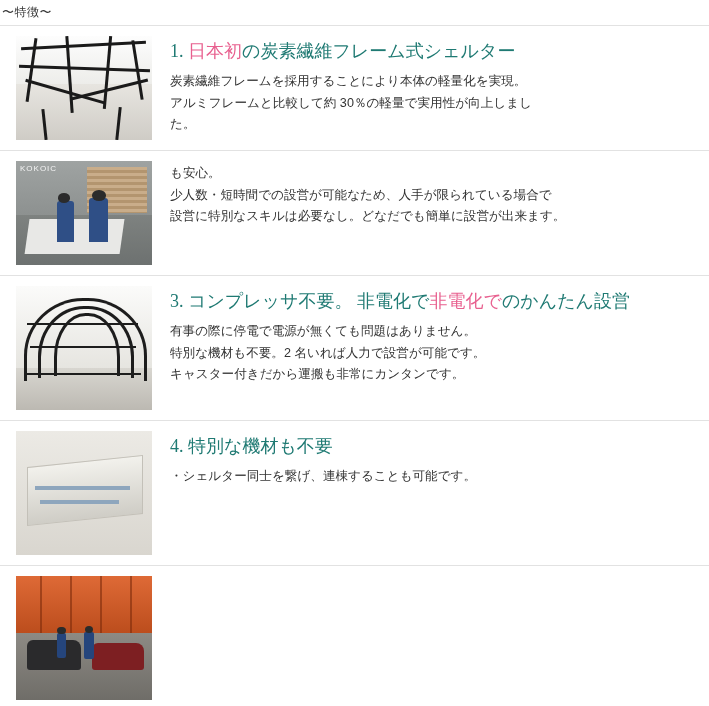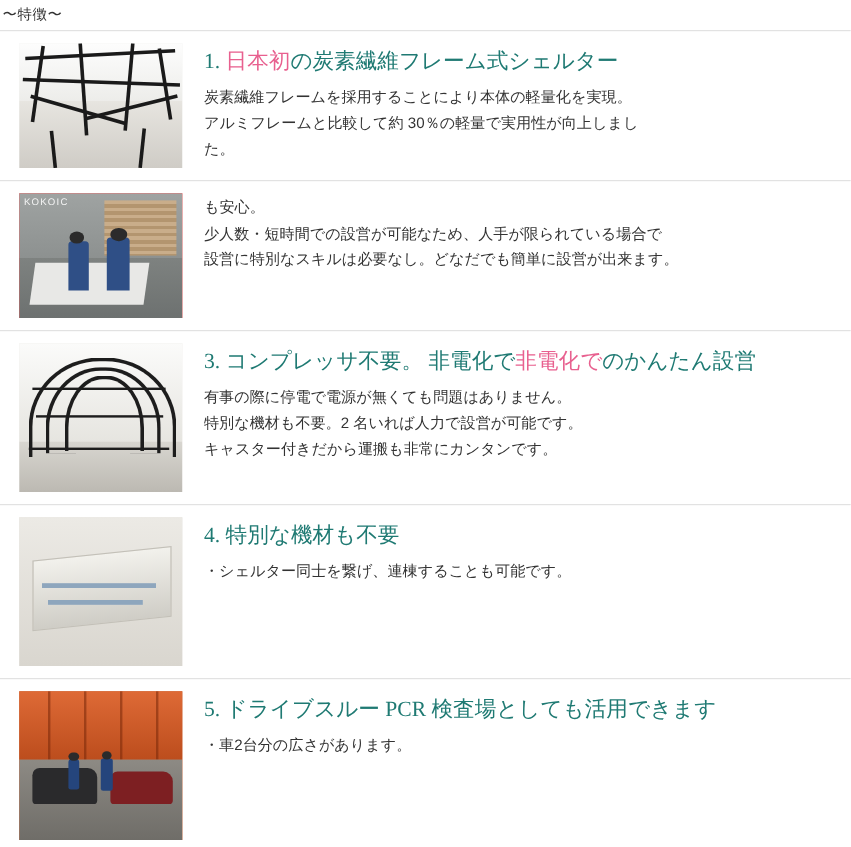--- a/index.html
+++ b/index.html
@@ -305,24 +305,15 @@
       <div class="rib" style="left:62%;"></div>
       <div class="rib" style="left:84%;"></div>
       <div class="ground"></div>
       <div class="car carA" style="left:8%;top:52%;width:40%;height:24%;"></div>
       <div class="car carB" style="left:56%;top:54%;width:38%;height:22%;"></div>
       <div class="person" style="left:30%;top:46%;width:7%;height:20%;"></div>
       <div class="phead" style="left:30.5%;top:41%;width:6%;height:6%;"></div>
       <div class="person" style="left:50%;top:45%;width:7%;height:22%;"></div>
       <div class="phead" style="left:50.5%;top:40%;width:6%;height:6%;"></div>
     </div>
-    <div class="body">
-      <div class="f-title">
-        <span class="num">5.</span>
-        <span class="hl-teal">ドライブスルー PCR 検査場としても活用できます</span>
-      </div>
-      <div class="f-text">
-        <div>・車2台分の広さがあります。</div>
-      </div>
-    </div>
   </div>
 
 </div>
 
 </body></html>

